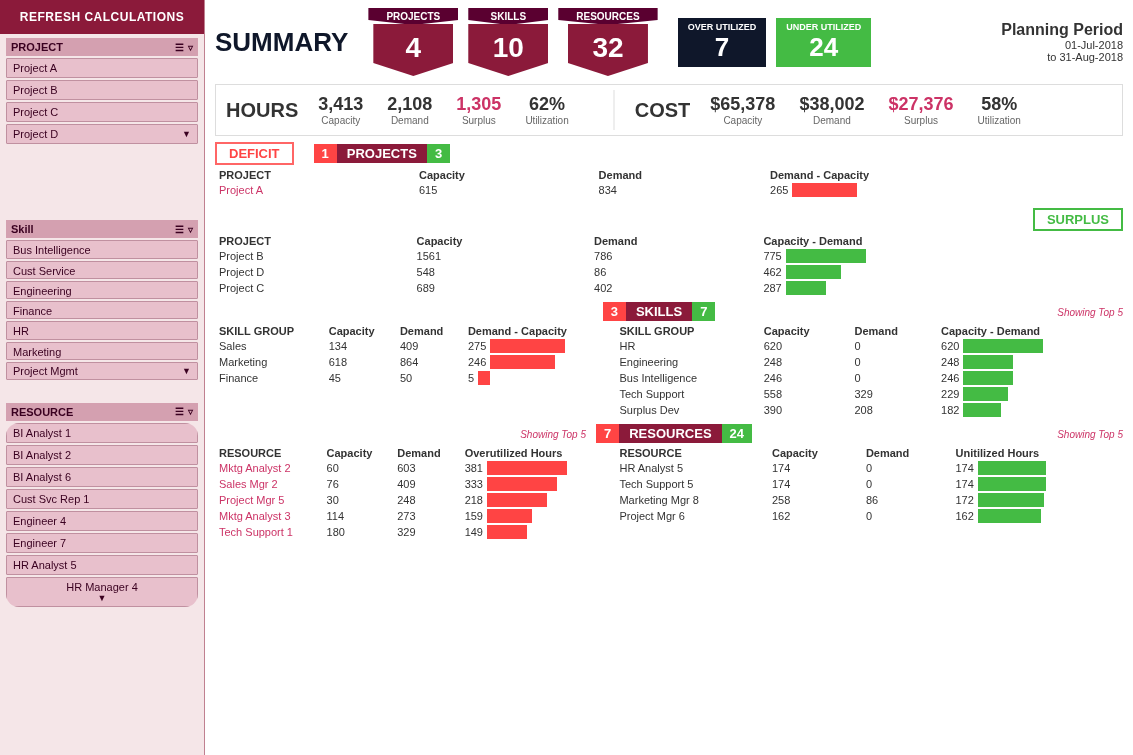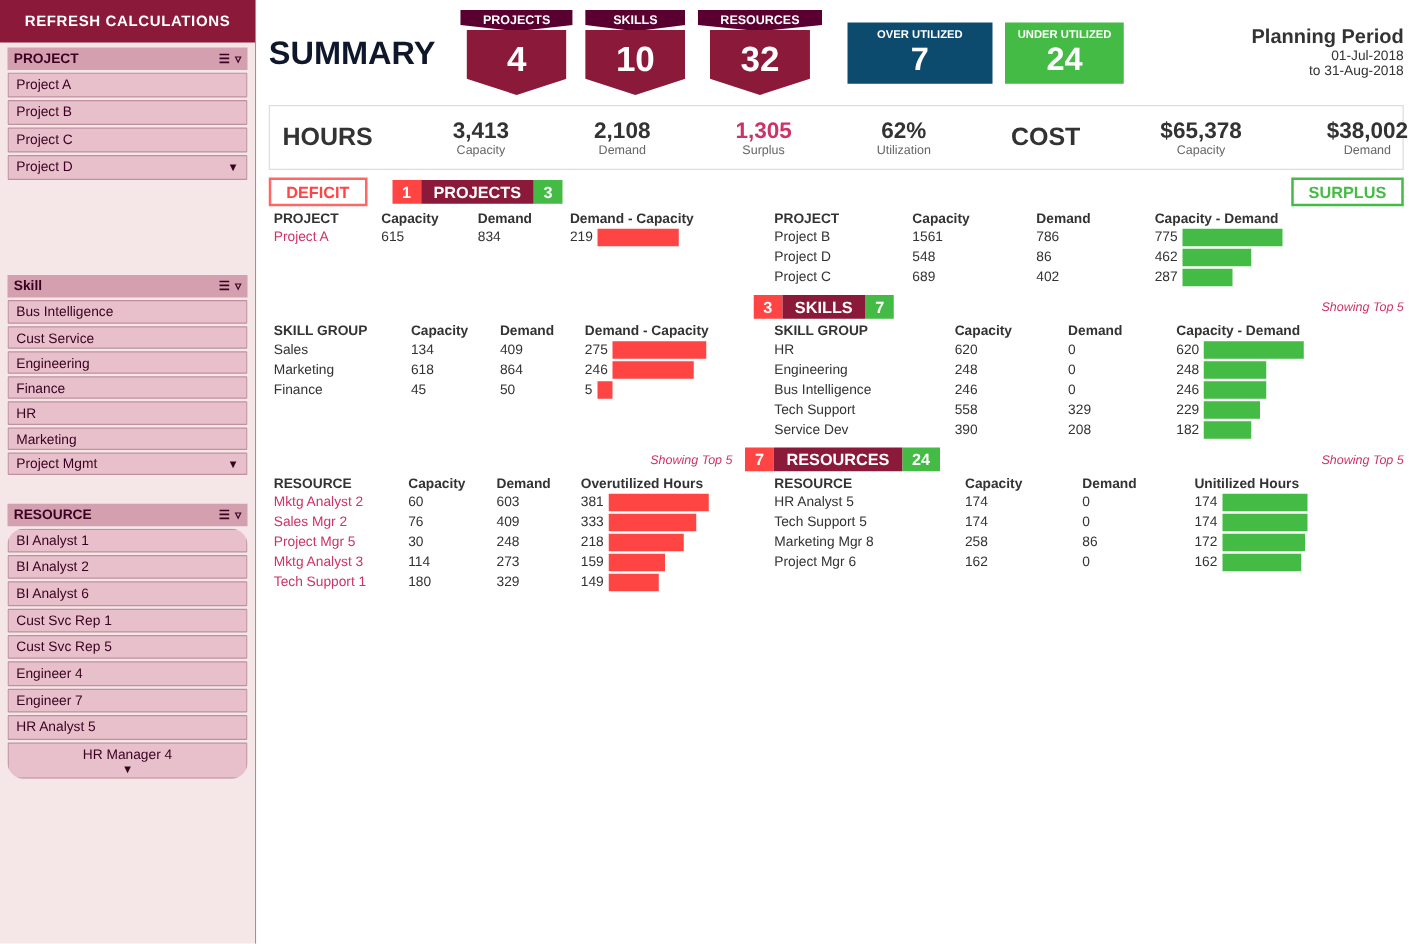--- a/index.html
+++ b/index.html
@@ -109,25 +109,25 @@
       font-weight: bold;
       text-align: center;
       width: 80px;
       padding: 8px 0 12px;
       clip-path: polygon(0 0, 100% 0, 100% 75%, 50% 100%, 0 75%);
       margin-top: -1px;
     }
 
     .over-under { display: flex; gap: 10px; align-items: center; margin-left: 10px; }
     .over-box {
-      background: #0c4a6e;
+      background: #0f172a;
       color: white;
       font-weight: bold;
       text-align: center;
-      padding: 4px 24px;
+      padding: 4px 10px;
       min-width: 80px;
     }
     .over-label { font-size: 9px; }
     .over-value { font-size: 26px; font-weight: bold; }
 
     .under-box {
       background: #44bb44;
       color: white;
       font-weight: bold;
       text-align: center;
@@ -135,21 +135,21 @@
       min-width: 80px;
     }
 
     .planning-period {
       margin-left: auto;
       text-align: right;
       font-size: 11px;
       color: #333;
     }
     .planning-period .title { font-weight: bold; font-size: 16px; }
-    .metric-item { text-align: center; margin-right: 24px; margin-left: 44px; }
+    .metric-item { text-align: center; margin-right: 24px; }
     .metric-value { font-size: 18px; font-weight: bold; color: #333; }
     .metric-value.surplus { color: #cc3366; }
     .metric-label { font-size: 10px; color: #666; }
     .deficit-label {
       border: 2px solid #ff6666;
       color: #ff4444;
       font-weight: bold;
       padding: 2px 12px;
       font-size: 13px;
       margin-right: 10px;
@@ -276,21 +276,20 @@
         <div class="icons">
           <span class="sidebar-icon">☰</span>
           <span class="sidebar-icon">▿</span>
         </div>
       </div>
       <div class="sidebar-list" style="max-height:200px;border-radius:13px;">
         <div class="sidebar-item">BI Analyst 1</div>
         <div class="sidebar-item">BI Analyst 2</div>
         <div class="sidebar-item">BI Analyst 6</div>
         <div class="sidebar-item">Cust Svc Rep 1</div>
-        <div class="sidebar-item">Cust Svc Rep 5</div>
         <div class="sidebar-item">Engineer 4</div>
         <div class="sidebar-item">Engineer 7</div>
         <div class="sidebar-item">HR Analyst 5</div>
         <div class="sidebar-item" style="display:flex;justify-content:space-between;align-items:center;flex-direction:column;">
           <span>HR Manager 4</span>
           <span style="font-size:9px;">▼</span>
         </div>
       </div>
     </div>
   </div>
@@ -367,21 +366,21 @@
       <div class="metric-item">
         <div class="metric-value surplus">$27,376</div>
         <div class="metric-label">Surplus</div>
       </div>
       <div class="metric-item">
         <div class="metric-value">58%</div>
         <div class="metric-label">Utilization</div>
       </div>
     </div>
 
-    <div style="display:flex;gap:10px;margin-bottom:6px;">
+    <div style="display:flex;gap:10px;margin-bottom:6px;flex-direction:column;">
 
       <div style="flex:1;">
         <div style="display:flex;align-items:center;margin-bottom:3px;gap:10px;">
           <div class="deficit-label">DEFICIT</div>
           <div class="projects-badge">
             <span class="projects-badge-num">1</span>
             <span class="projects-badge-label">PROJECTS</span>
             <span class="projects-badge-num2">3</span>
           </div>
         </div>
@@ -394,21 +393,21 @@
               <th>Demand - Capacity</th>
             </tr>
           </thead>
           <tbody>
             <tr>
               <td class="link">Project A</td>
               <td>615</td>
               <td>834</td>
               <td>
                 <div class="bar-cell">
-                  <span>219</span>
+                  <span>265</span>
                   <span class="bar-red" style="width:65px;"></span>
                 </div>
               </td>
             </tr>
           </tbody>
         </table>
       </div>
 
       <div style="flex:1.3;">
         <div style="display:flex;justify-content:flex-end;margin-bottom:3px;">
@@ -573,21 +572,21 @@
                 <td>558</td>
                 <td>329</td>
                 <td>
                     <div class="bar-cell">
                       <span>229</span>
                       <span class="bar-green" style="width:45px;"></span>
                     </div>
                   </td>
               </tr>
               <tr>
-                <td>Service Dev</td>
+                <td>Surplus Dev</td>
                 <td>390</td>
                 <td>208</td>
                 <td>
                     <div class="bar-cell">
                       <span>182</span>
                       <span class="bar-green" style="width:38px;"></span>
                     </div>
                   </td>
               </tr>
             </tbody>

